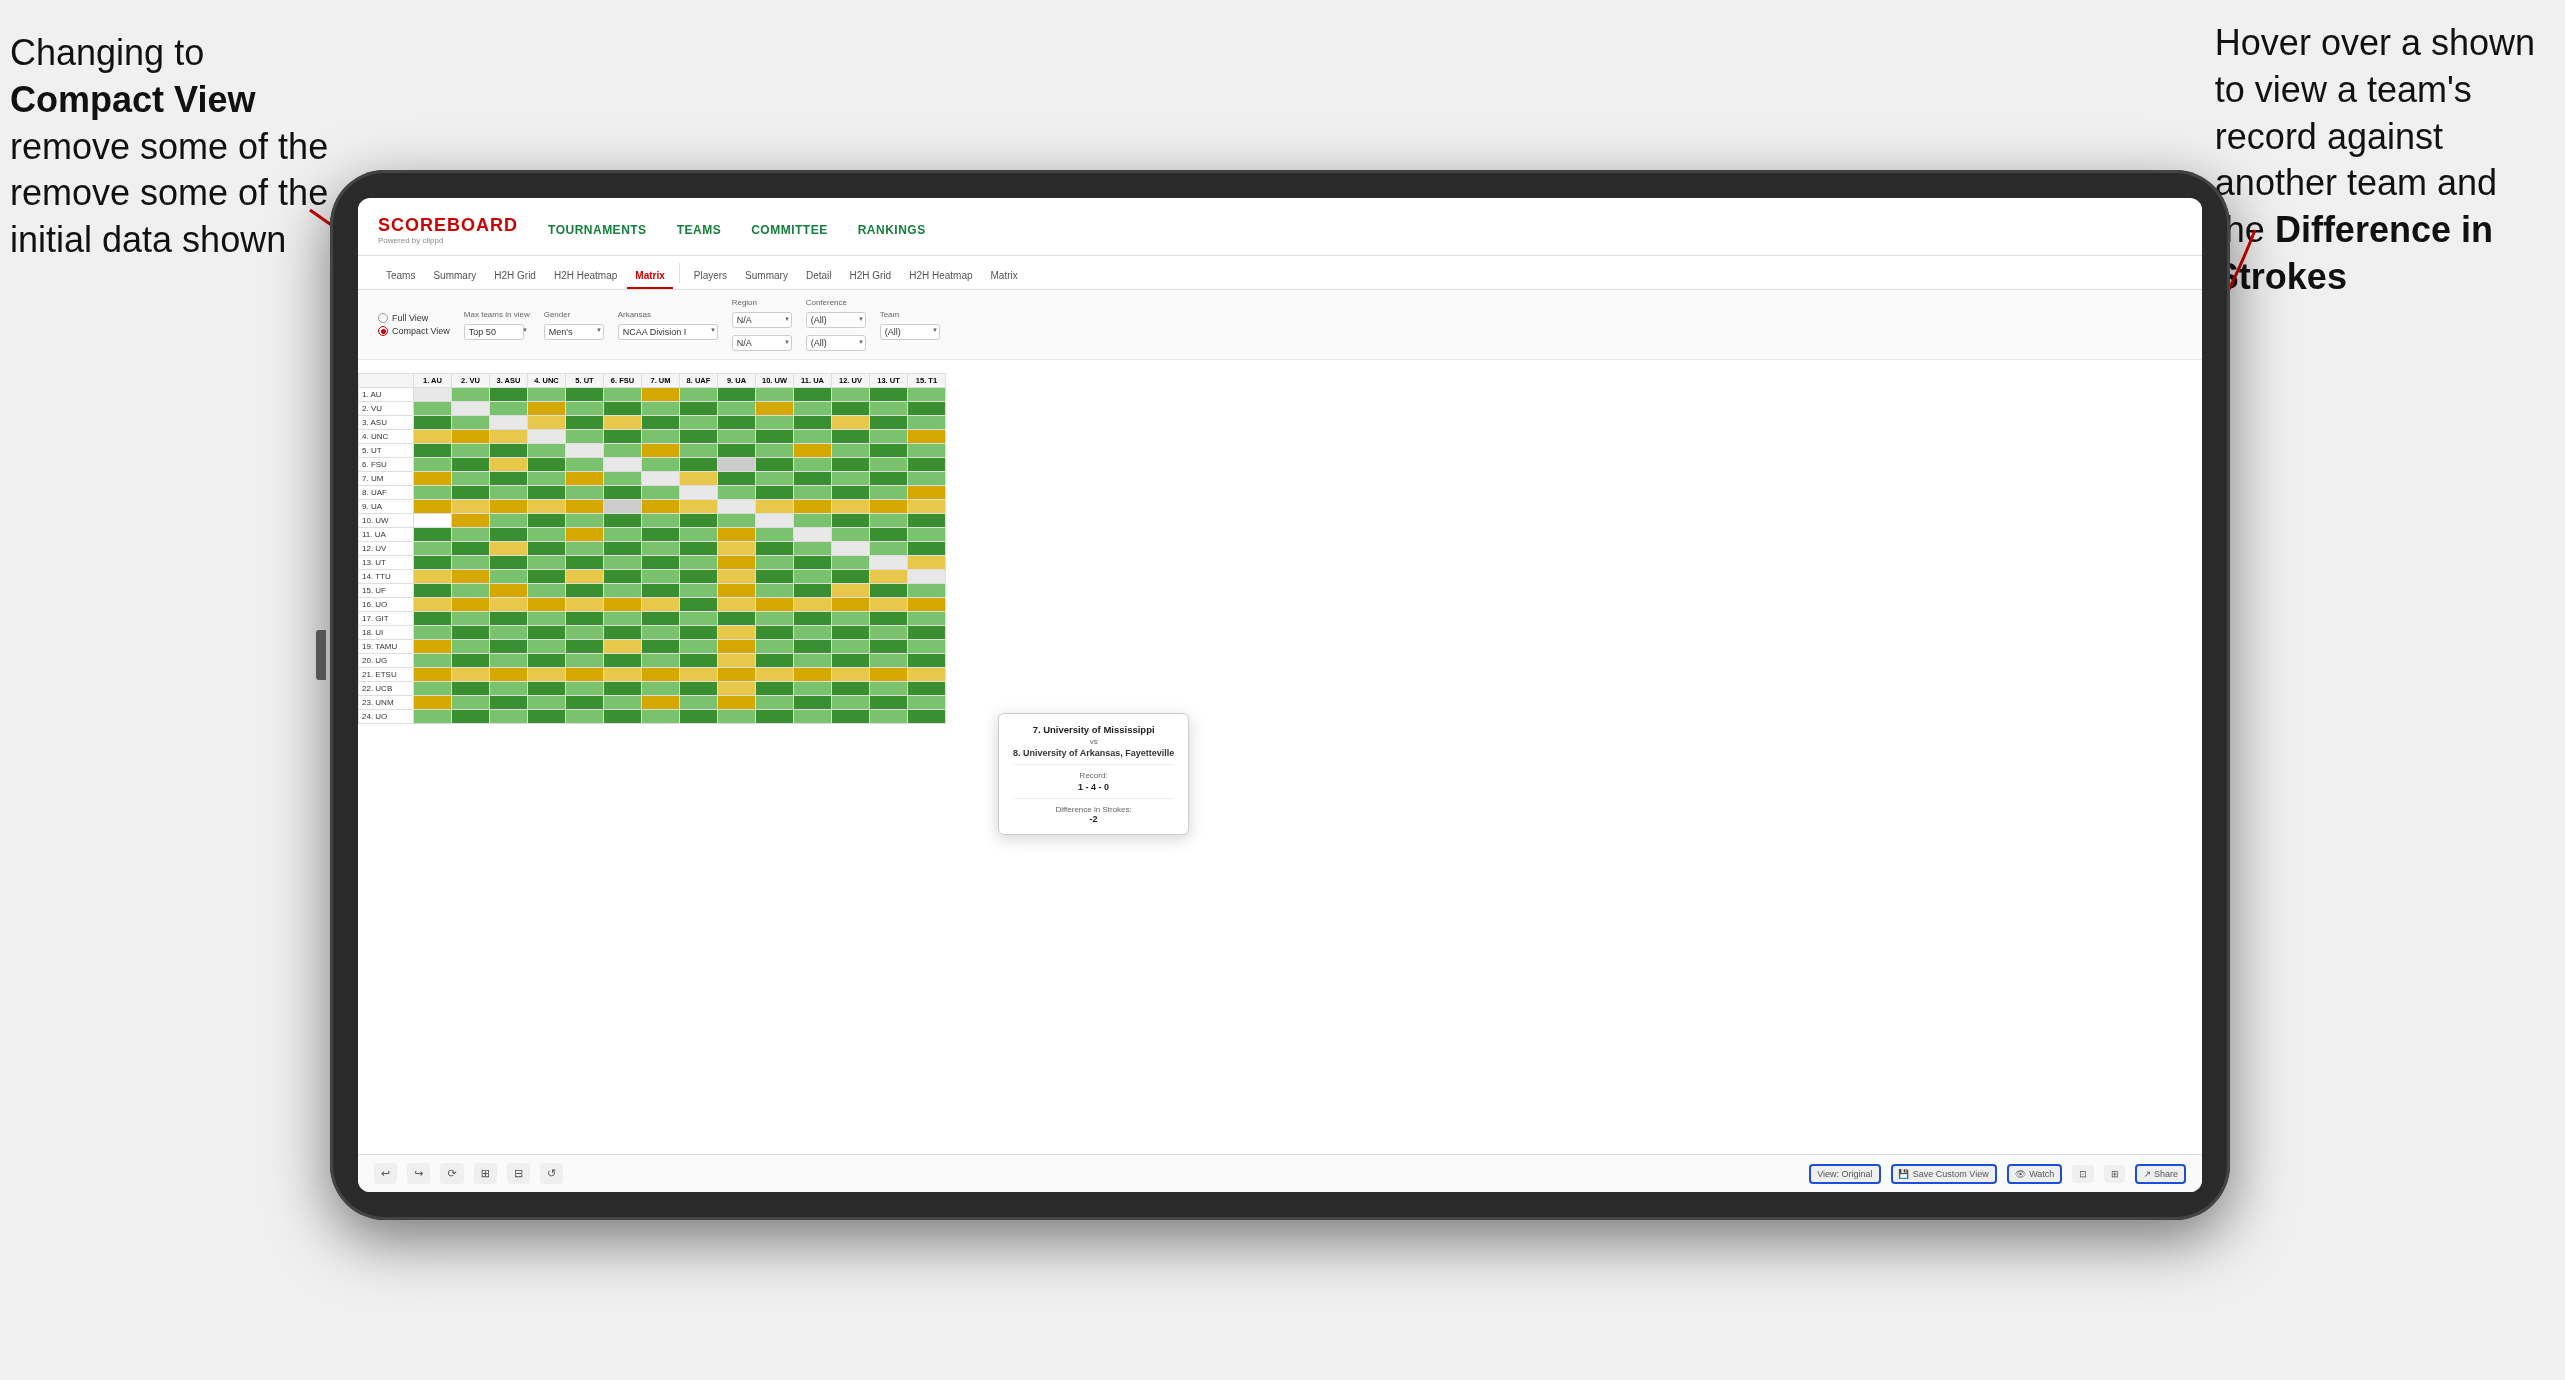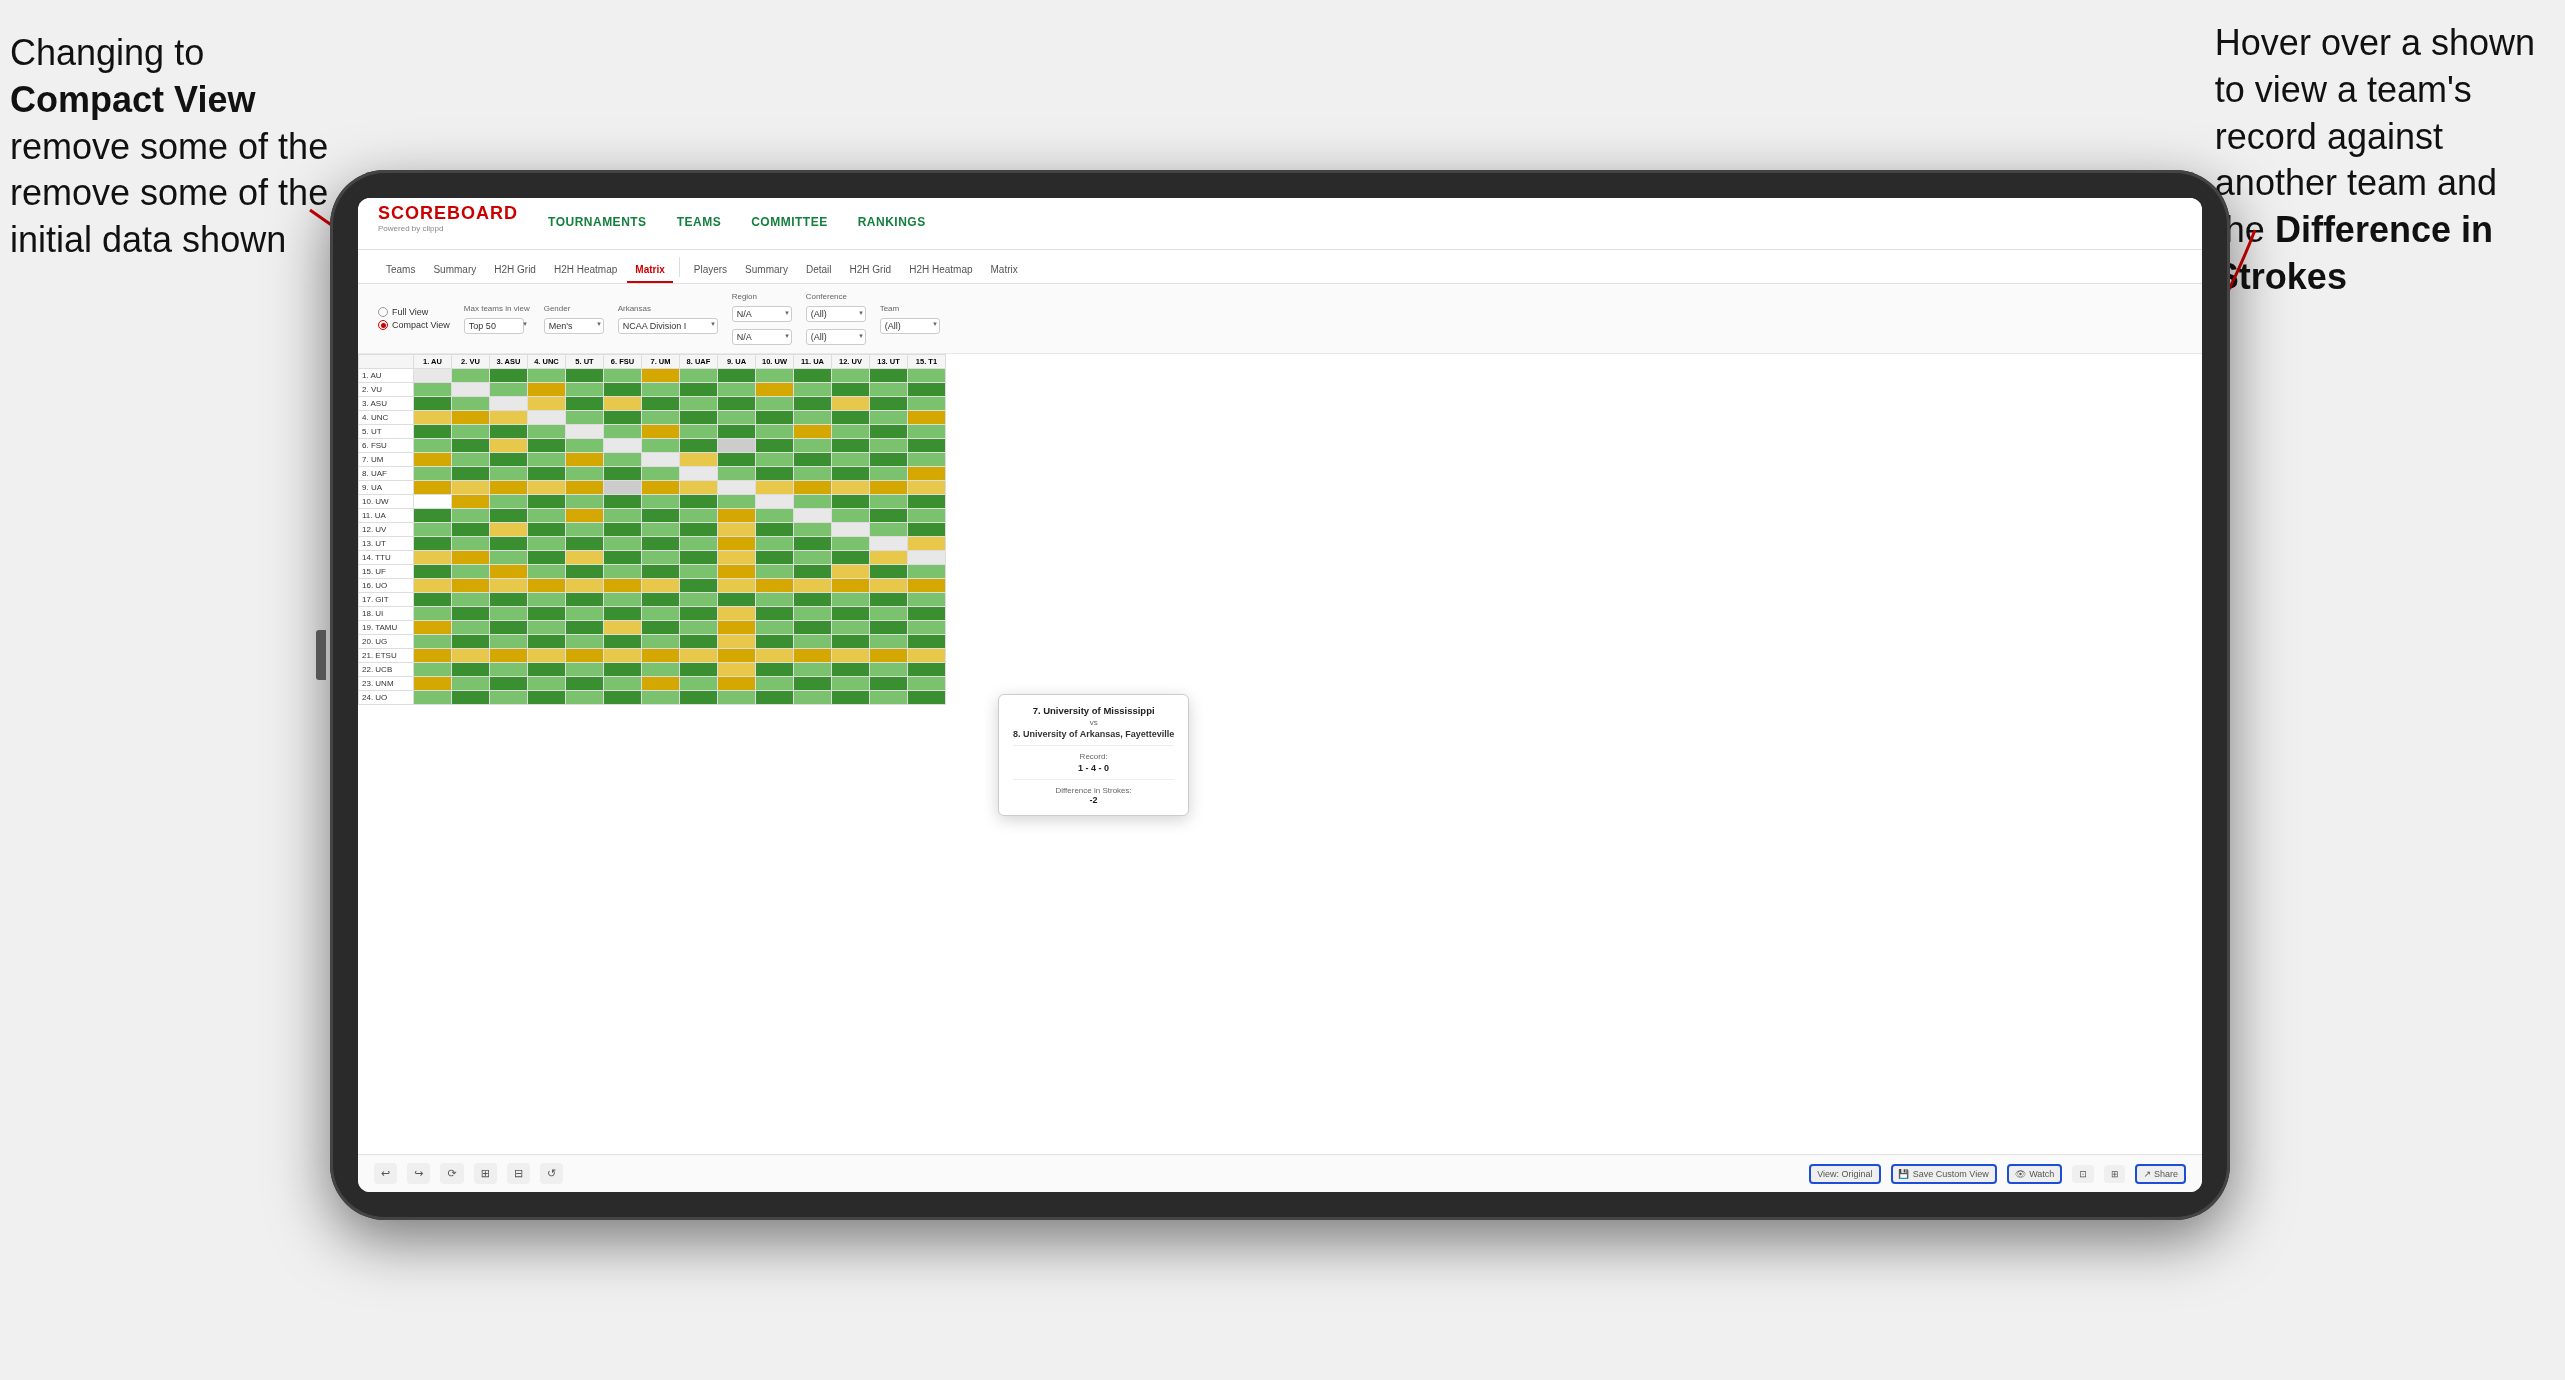--- a/index.html
+++ b/index.html
@@ -66,25 +66,26 @@
       top: 460px;
       width: 10px;
       height: 50px;
       background: #555;
       border-radius: 3px 0 0 3px;
     }
 
     
     .app-header {
       display: flex;
-      align-items: flex-end;
+      align-items: center;
       padding: 16px 20px;
       border-bottom: 1px solid #e0e0e0;
       background: #fff;
       height: 52px;
+      margin-top: 6px;
     }
     .logo-area {
       display: flex;
       flex-direction: column;
       margin-right: 30px;
     }
     .logo-text {
       font-size: 18px;
       font-weight: 900;
       color: #c00;
@@ -209,20 +210,21 @@
       font-size: 7px;
       color: #666;
       pointer-events: none;
     }
 
     
     .matrix-content {
       overflow: auto;
       flex: 1;
       position: relative;
+      margin-top: 13px;
     }
     .matrix-table {
       border-collapse: collapse;
       font-size: 8px;
     }
     .matrix-table th, .matrix-table td {
       border: 1px solid #ddd;
       padding: 2px 3px;
       white-space: nowrap;
       text-align: center;

